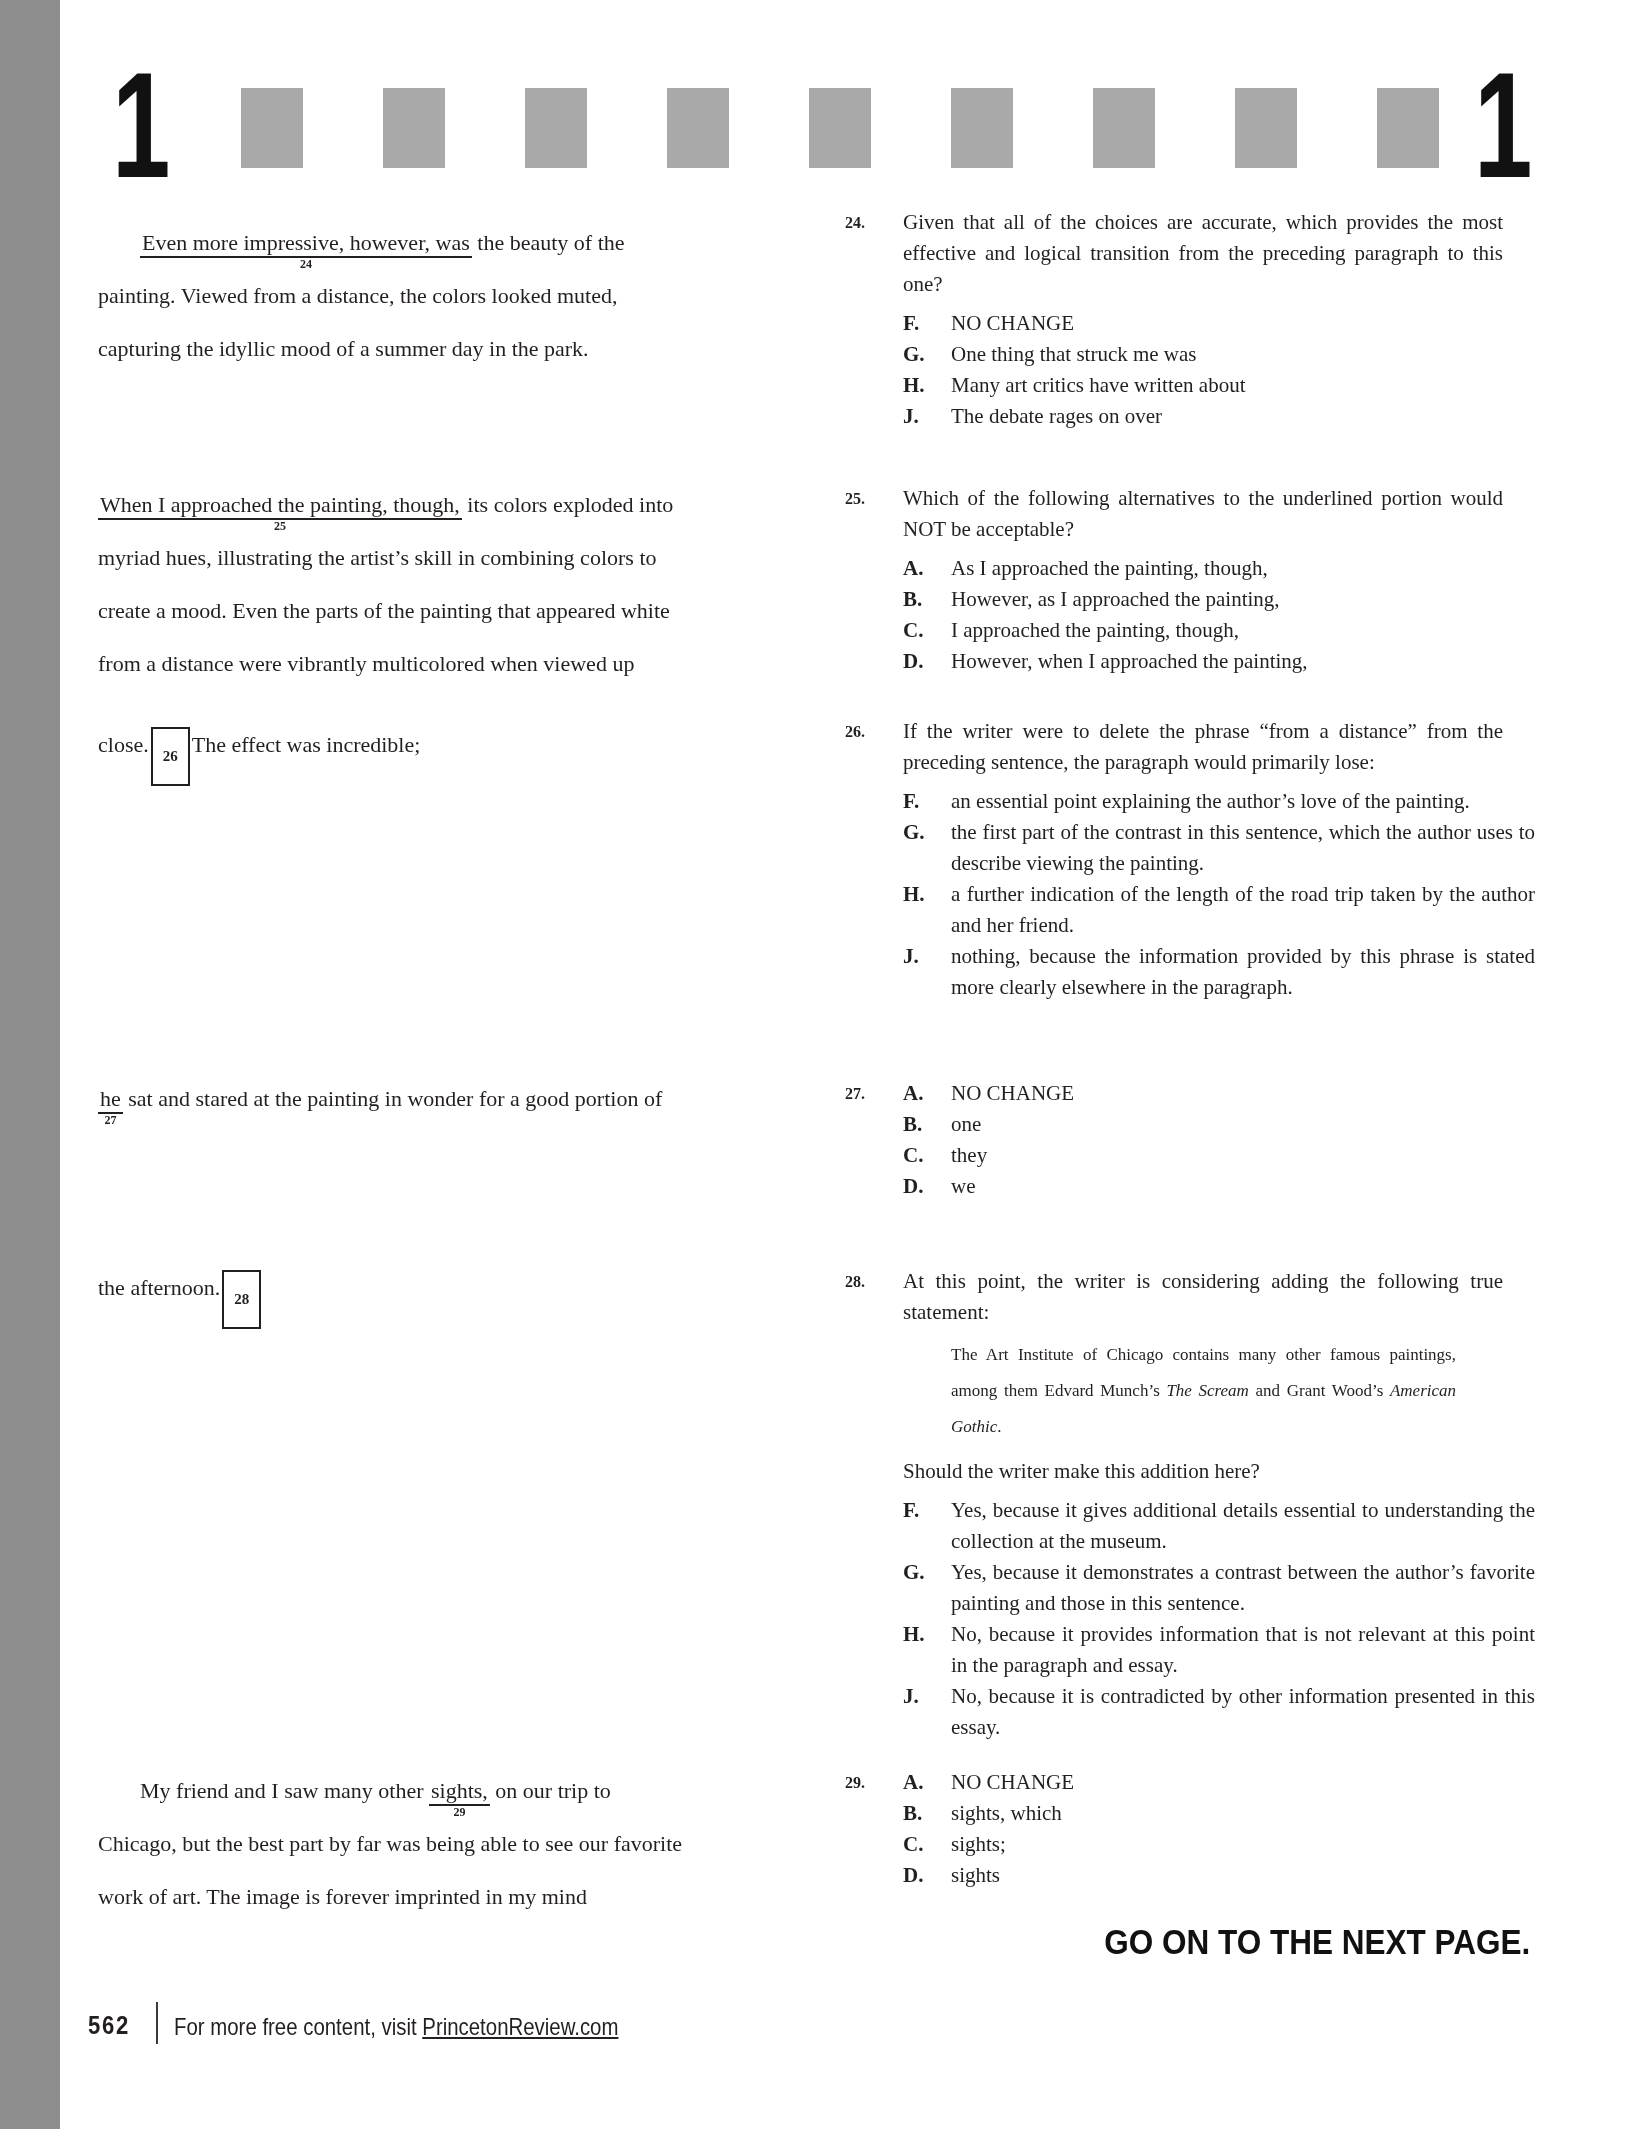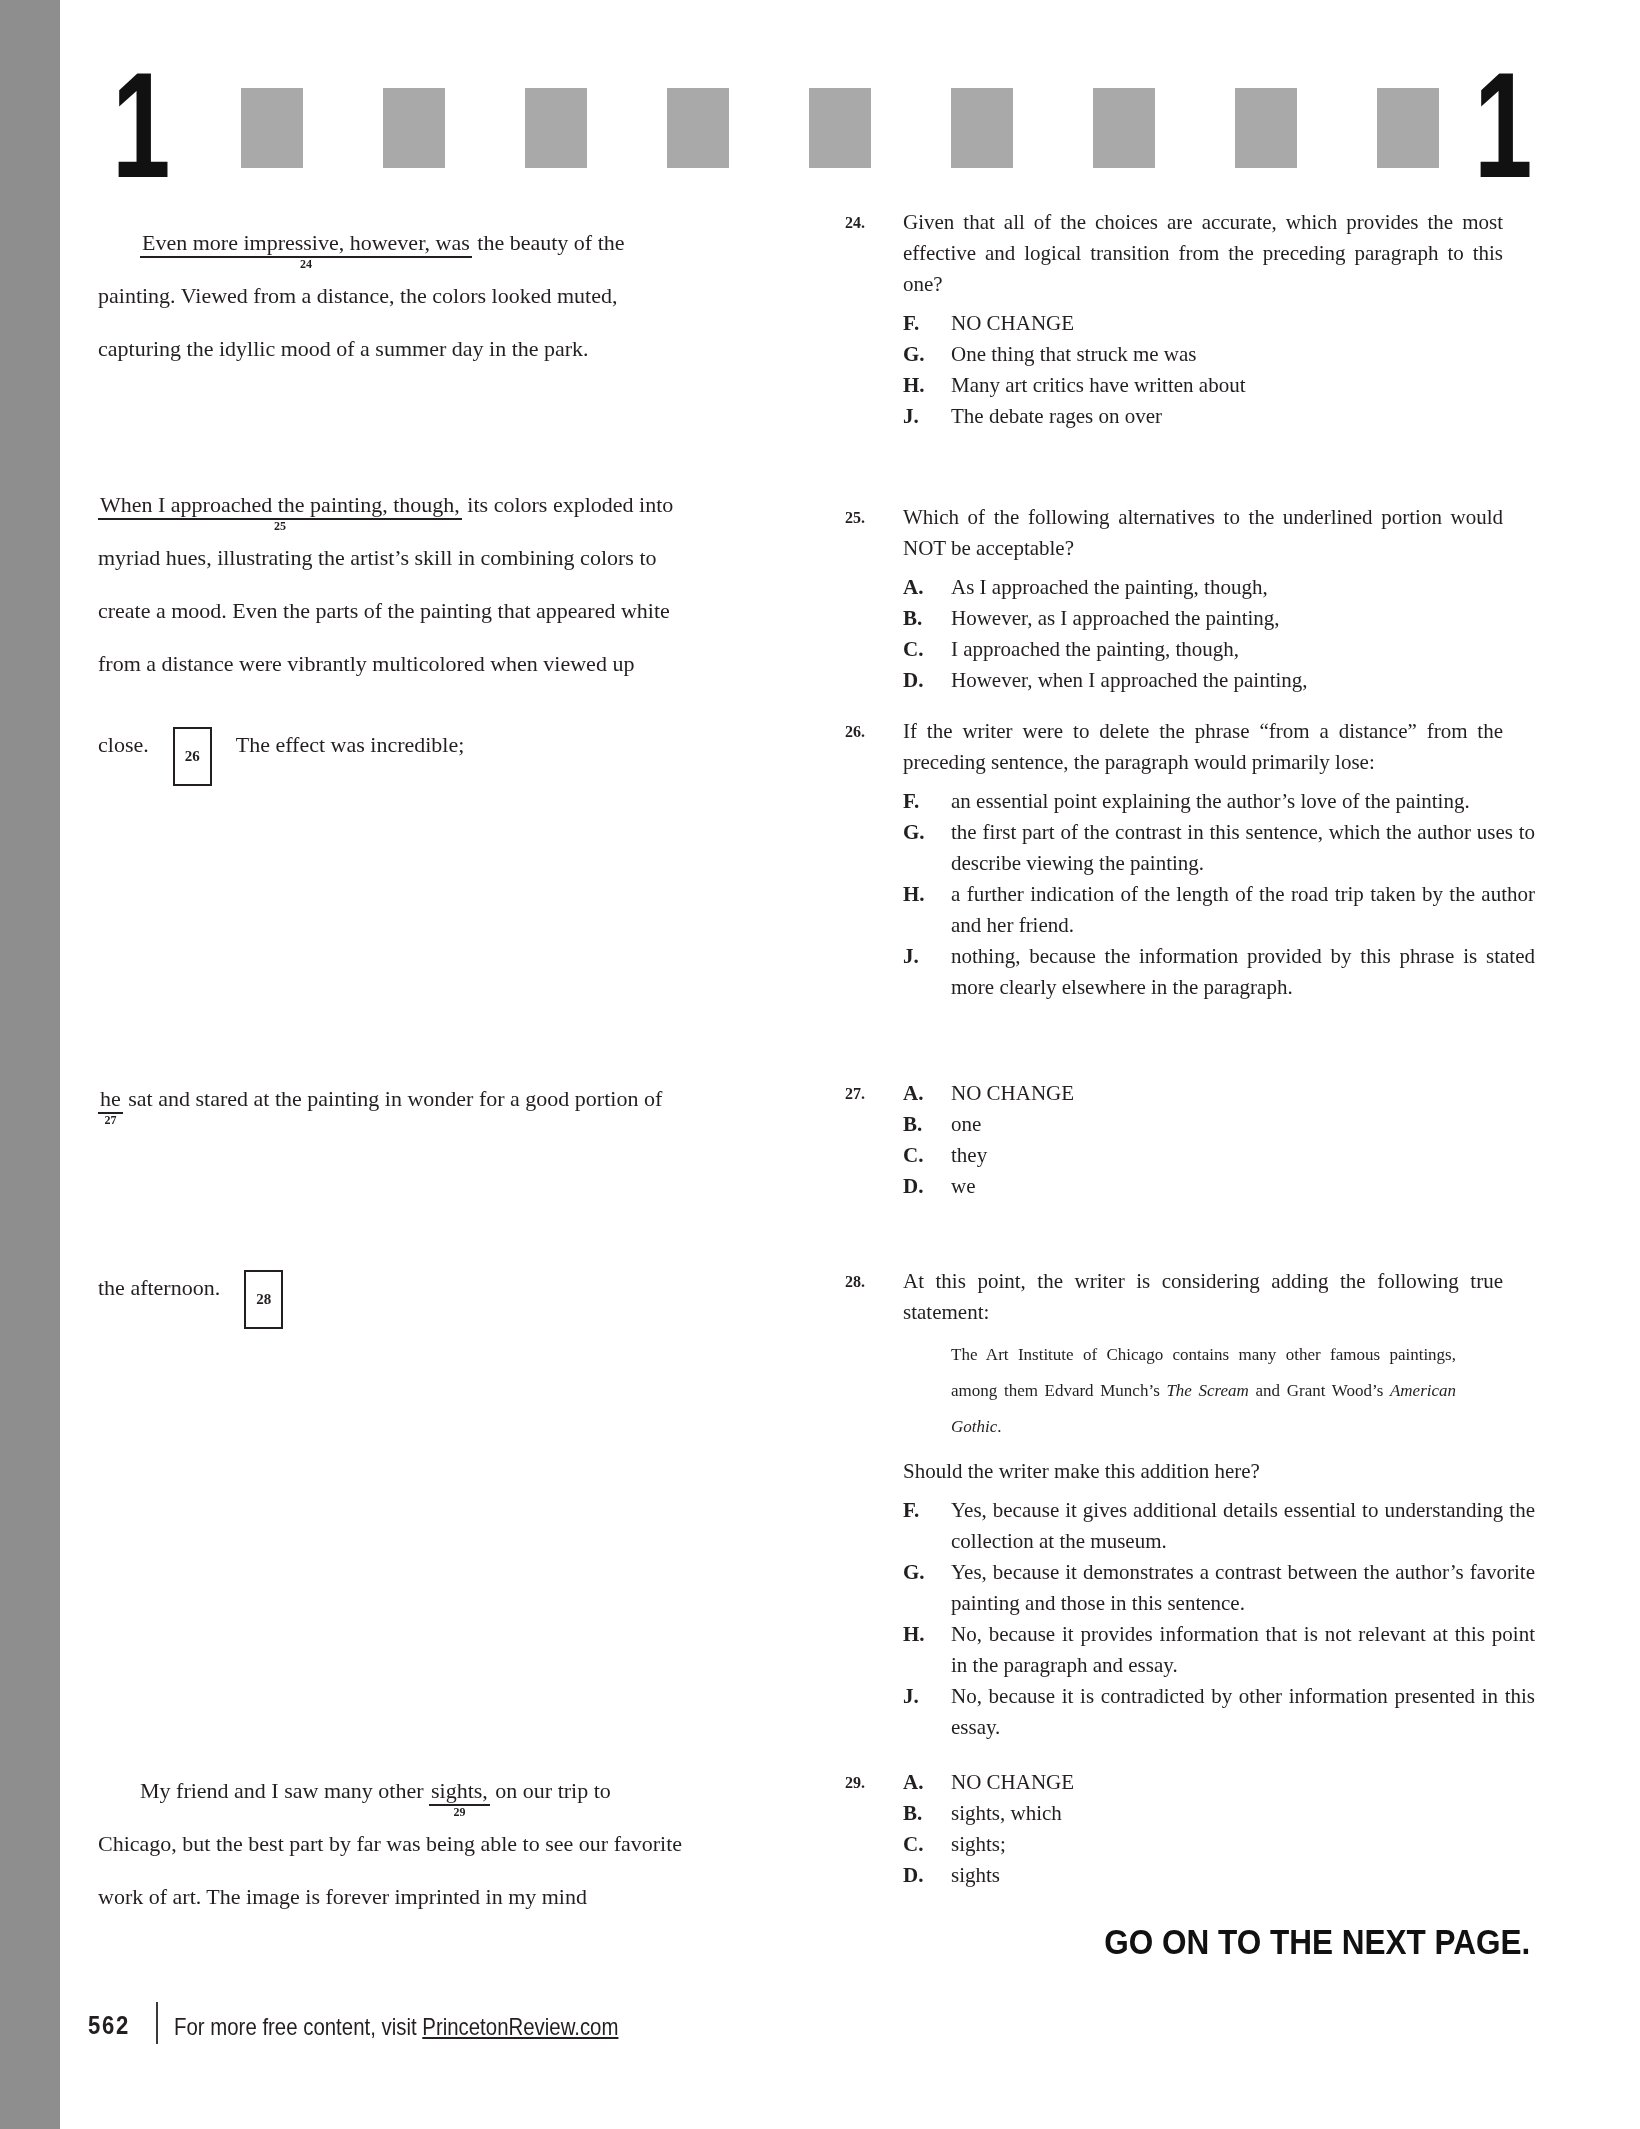--- a/index.html
+++ b/index.html
@@ -14,21 +14,21 @@
   .square{width:62px;height:80px;background:#a9a9a9;}
 
   
   .chunk{position:absolute;left:98px;width:690px;font-size:22px;line-height:53px;}
   .pline{white-space:nowrap;}
   .indent{padding-left:42px;}
   .useg{position:relative;border-bottom:2px solid #231f20;padding:0 2px 1px 2px;}
   .unum{position:absolute;top:100%;left:50%;transform:translateX(-50%);margin-top:1px;
         font-size:12px;font-weight:bold;line-height:14px;}
   .qbox{display:inline-block;border:2px solid #231f20;padding:20px 10px;font-size:15px;
-        font-weight:bold;line-height:1;margin:0 24px;vertical-align:-9px;}
+        font-weight:bold;line-height:1;margin:0 2px;vertical-align:-9px;}
   .mt{margin-top:28px;}
 
   
   .question{position:absolute;left:845px;width:690px;display:flex;}
   .qnum{flex:0 0 58px;font-weight:bold;font-size:16px;line-height:31px;}
   .qbody{flex:1;}
   .stem{margin:0;font-size:21px;line-height:31px;text-align:justify;width:600px;}
   .quote{margin:9px 0 0 48px;font-size:17px;line-height:36px;text-align:justify;width:505px;}
   .quote i{font-style:italic;}
   .followup{margin-top:11px;}
@@ -113,21 +113,21 @@
             <span class="otext">Many art critics have written about</span>
           </div>
         <div class="opt">
             <span class="letter">J.</span>
             <span class="otext">The debate rages on over</span>
           </div>
       </div>
     </div>
   </section>
 
-  <section class="question" style="top:502px">
+  <section class="question" style="top:483px">
     <div class="qnum">25.</div>
     <div class="qbody">
       <p class="stem">Which of the following alternatives to the underlined portion would NOT be acceptable?</p>
       <div class="opts">
         <div class="opt">
             <span class="letter">A.</span>
             <span class="otext">As I approached the painting, though,</span>
           </div>
         <div class="opt">
             <span class="letter">B.</span>

